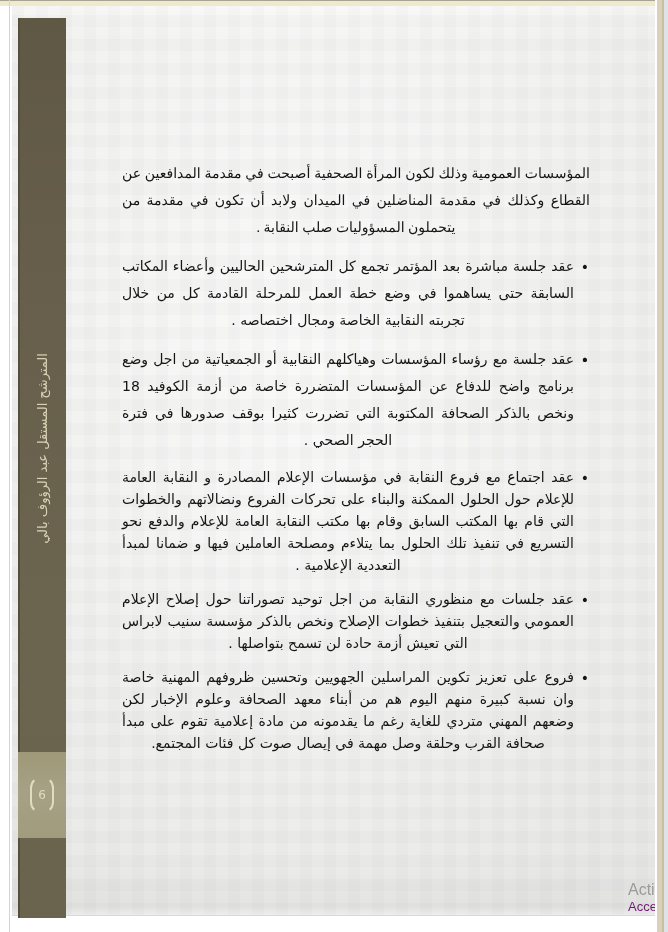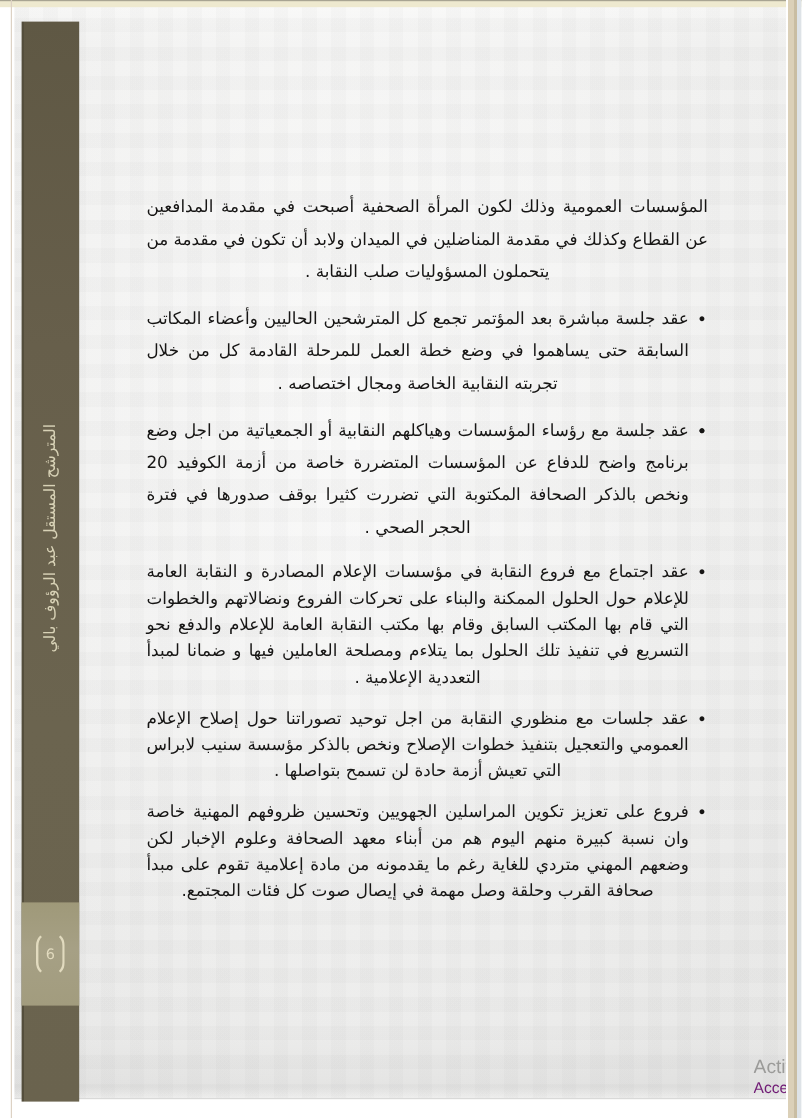--- a/index.html
+++ b/index.html
@@ -69,21 +69,21 @@
 
   
   .content{
     position:absolute;top:160px;right:78px;width:468px;z-index:4;
     direction:rtl;color:#161514;font-size:14px;
     font-family:"DejaVu Sans",sans-serif;
     text-align:justify;text-align-last:center;
   }
   .lh-wide{line-height:27px;}
   .lh-tight{line-height:22px;}
-  .intro{margin:0 0 12px 0;}
+  .intro{margin:0 0 12px 0;font-family:Liberation Serif, serif;}
   ul.points{list-style:none;margin:0;padding:0 16px 0 0;}
   ul.points li{position:relative;margin:0 0 12px 0;}
   ul.points li .marker{
     position:absolute;right:-15px;top:1px;font-size:14px;color:#161514;
   }
 
   
   .watermark{
     position:absolute;left:628px;top:880px;width:70px;z-index:5;
     overflow:hidden;white-space:nowrap;text-align:left;
@@ -117,21 +117,21 @@
     <ul class="points">
       <li class="lh-wide">
         <span class="marker">•</span>
         <span>عقد جلسة مباشرة بعد المؤتمر تجمع كل المترشحين الحاليين وأعضاء المكاتب السابقة حتى يساهموا في وضع خطة العمل للمرحلة القادمة كل من خلال تجربته النقابية الخاصة ومجال اختصاصه .</span>
       </li>
       <li class="lh-wide">
         <span class="marker">•</span>
       </li>
       <li class="lh-wide">
         <span class="marker">•</span>
-        <span>عقد جلسة مع رؤساء المؤسسات وهياكلهم النقابية أو الجمعياتية من اجل وضع برنامج واضح للدفاع عن المؤسسات المتضررة خاصة من أزمة الكوفيد 20 ونخص بالذكر الصحافة المكتوبة التي تضررت كثيرا بوقف صدورها في فترة الحجر الصحي .</span>
+        <span>عقد جلسة مع رؤساء المؤسسات وهياكلهم النقابية أو الجمعياتية من اجل وضع برنامج واضح للدفاع عن المؤسسات المتضررة خاصة من أزمة الكوفيد 18 ونخص بالذكر الصحافة المكتوبة التي تضررت كثيرا بوقف صدورها في فترة الحجر الصحي .</span>
       </li>
       <li class="lh-tight">
         <span class="marker">•</span>
         <span>عقد اجتماع مع فروع النقابة في مؤسسات الإعلام المصادرة و النقابة العامة للإعلام حول الحلول الممكنة والبناء على تحركات الفروع ونضالاتهم والخطوات التي قام بها المكتب السابق وقام بها مكتب النقابة العامة للإعلام والدفع نحو التسريع في تنفيذ تلك الحلول بما يتلاءم ومصلحة العاملين فيها و ضمانا لمبدأ التعددية الإعلامية .</span>
       </li>
       <li class="lh-tight">
         <span class="marker">•</span>
         <span>عقد جلسات مع منظوري النقابة من اجل توحيد تصوراتنا حول إصلاح الإعلام العمومي والتعجيل بتنفيذ خطوات الإصلاح ونخص بالذكر مؤسسة سنيب لابراس التي تعيش أزمة حادة لن تسمح بتواصلها .</span>
       </li>
       <li class="lh-tight">

